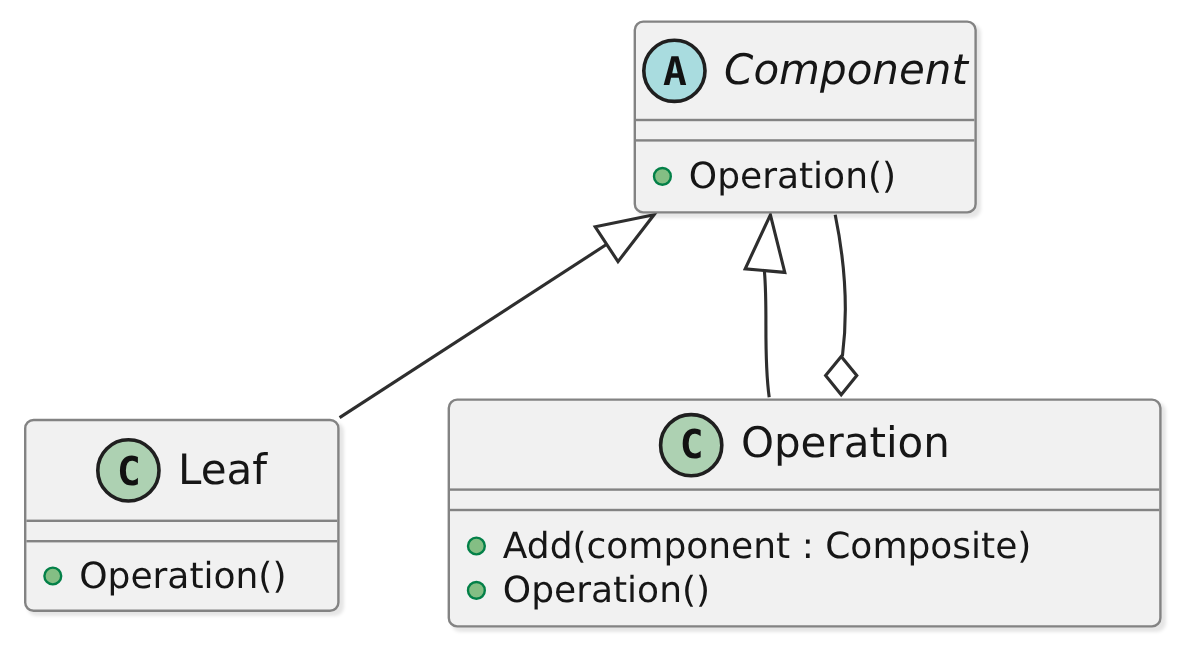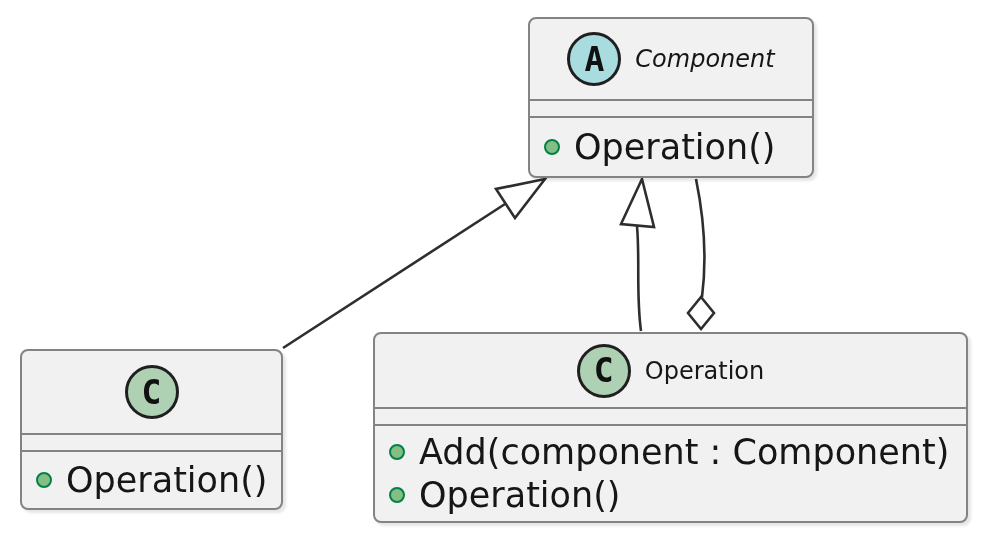--- a/index.html
+++ b/index.html
@@ -42,39 +42,39 @@
     width:54px;height:54px;border-radius:50%;
     border:3px solid var(--icon-border);box-sizing:border-box;
     display:flex;align-items:center;justify-content:center;
     font-family:"DejaVu Sans Mono","Liberation Mono",monospace;
     font-weight:bold;font-size:33px;line-height:1;color:#111;
     flex:0 0 auto;
   }
   .icon.abstract{background:var(--abstract-icon-fill);}
   .icon.concrete{background:var(--class-icon-fill);}
 
-  .title{font-size:24px;line-height:1;white-space:nowrap;}
+  .title{font-size:35px;line-height:1;white-space:nowrap;}
   .title.italic{font-style:italic;}
 
   .attrs{
     flex:0 0 auto;height:15px;
     border-top:2px solid var(--divider);
     border-bottom:2px solid var(--divider);
   }
   .methods{
     flex:1 1 auto;display:flex;flex-direction:column;justify-content:center;
     gap:4px;padding-left:14px;
   }
   .method{display:flex;align-items:center;gap:14px;}
   .bullet{
     width:16px;height:16px;border-radius:50%;box-sizing:border-box;
     background:var(--bullet-fill);border:2.5px solid var(--bullet-border);
     flex:0 0 auto;
   }
-  .mtext{font-size:35px;line-height:1.1;white-space:nowrap;}
+  .mtext{font-size:30px;line-height:1.1;white-space:nowrap;}
 </style>
 </head>
 <body>
 
 <div class="canvas">
 
   <svg class="edges" viewBox="0 0 984 544">
     <g>
       <line x1="283" y1="348" x2="505" y2="204"></line>
       <polygon points="545,179 496,189 515,218"></polygon>
@@ -99,40 +99,41 @@
       <div class="method">
         <span class="bullet"></span>
         <span class="mtext">Operation()</span>
       </div>
     </div>
   </div>
 
   <div class="class-box box-leaf">
     <div class="header">
       <span class="icon concrete">C</span>
+      <span class="title">Leaf</span>
     </div>
     <div class="attrs"></div>
     <div class="methods">
       <div class="method">
         <span class="bullet"></span>
         <span class="mtext">Operation()</span>
       </div>
     </div>
   </div>
 
   <div class="class-box box-composite">
     <div class="header">
       <span class="icon concrete">C</span>
       <span class="title">Operation</span>
     </div>
     <div class="attrs"></div>
     <div class="methods">
       <div class="method">
         <span class="bullet"></span>
-        <span class="mtext">Add(component : Component)</span>
+        <span class="mtext">Add(component : Composite)</span>
       </div>
       <div class="method">
         <span class="bullet"></span>
         <span class="mtext">Operation()</span>
       </div>
     </div>
   </div>
 
 </div>
 

